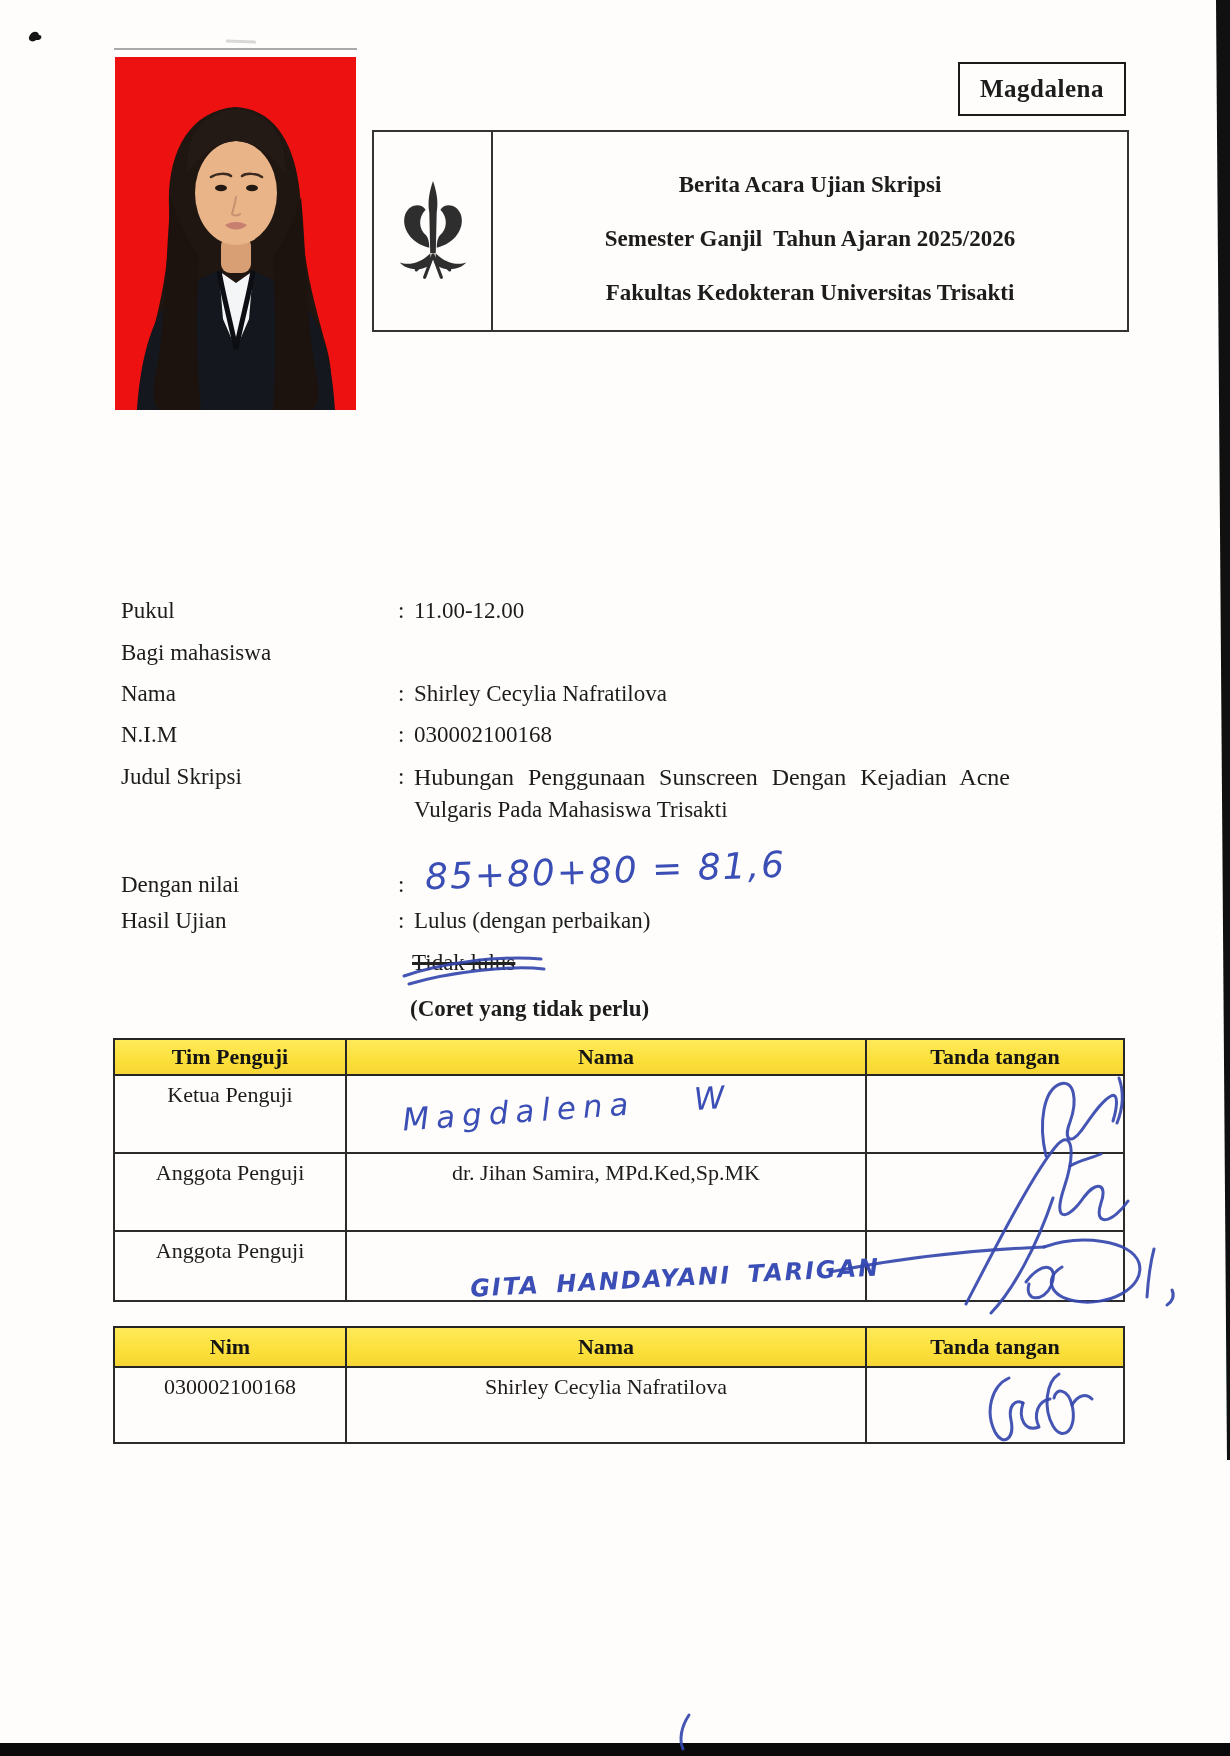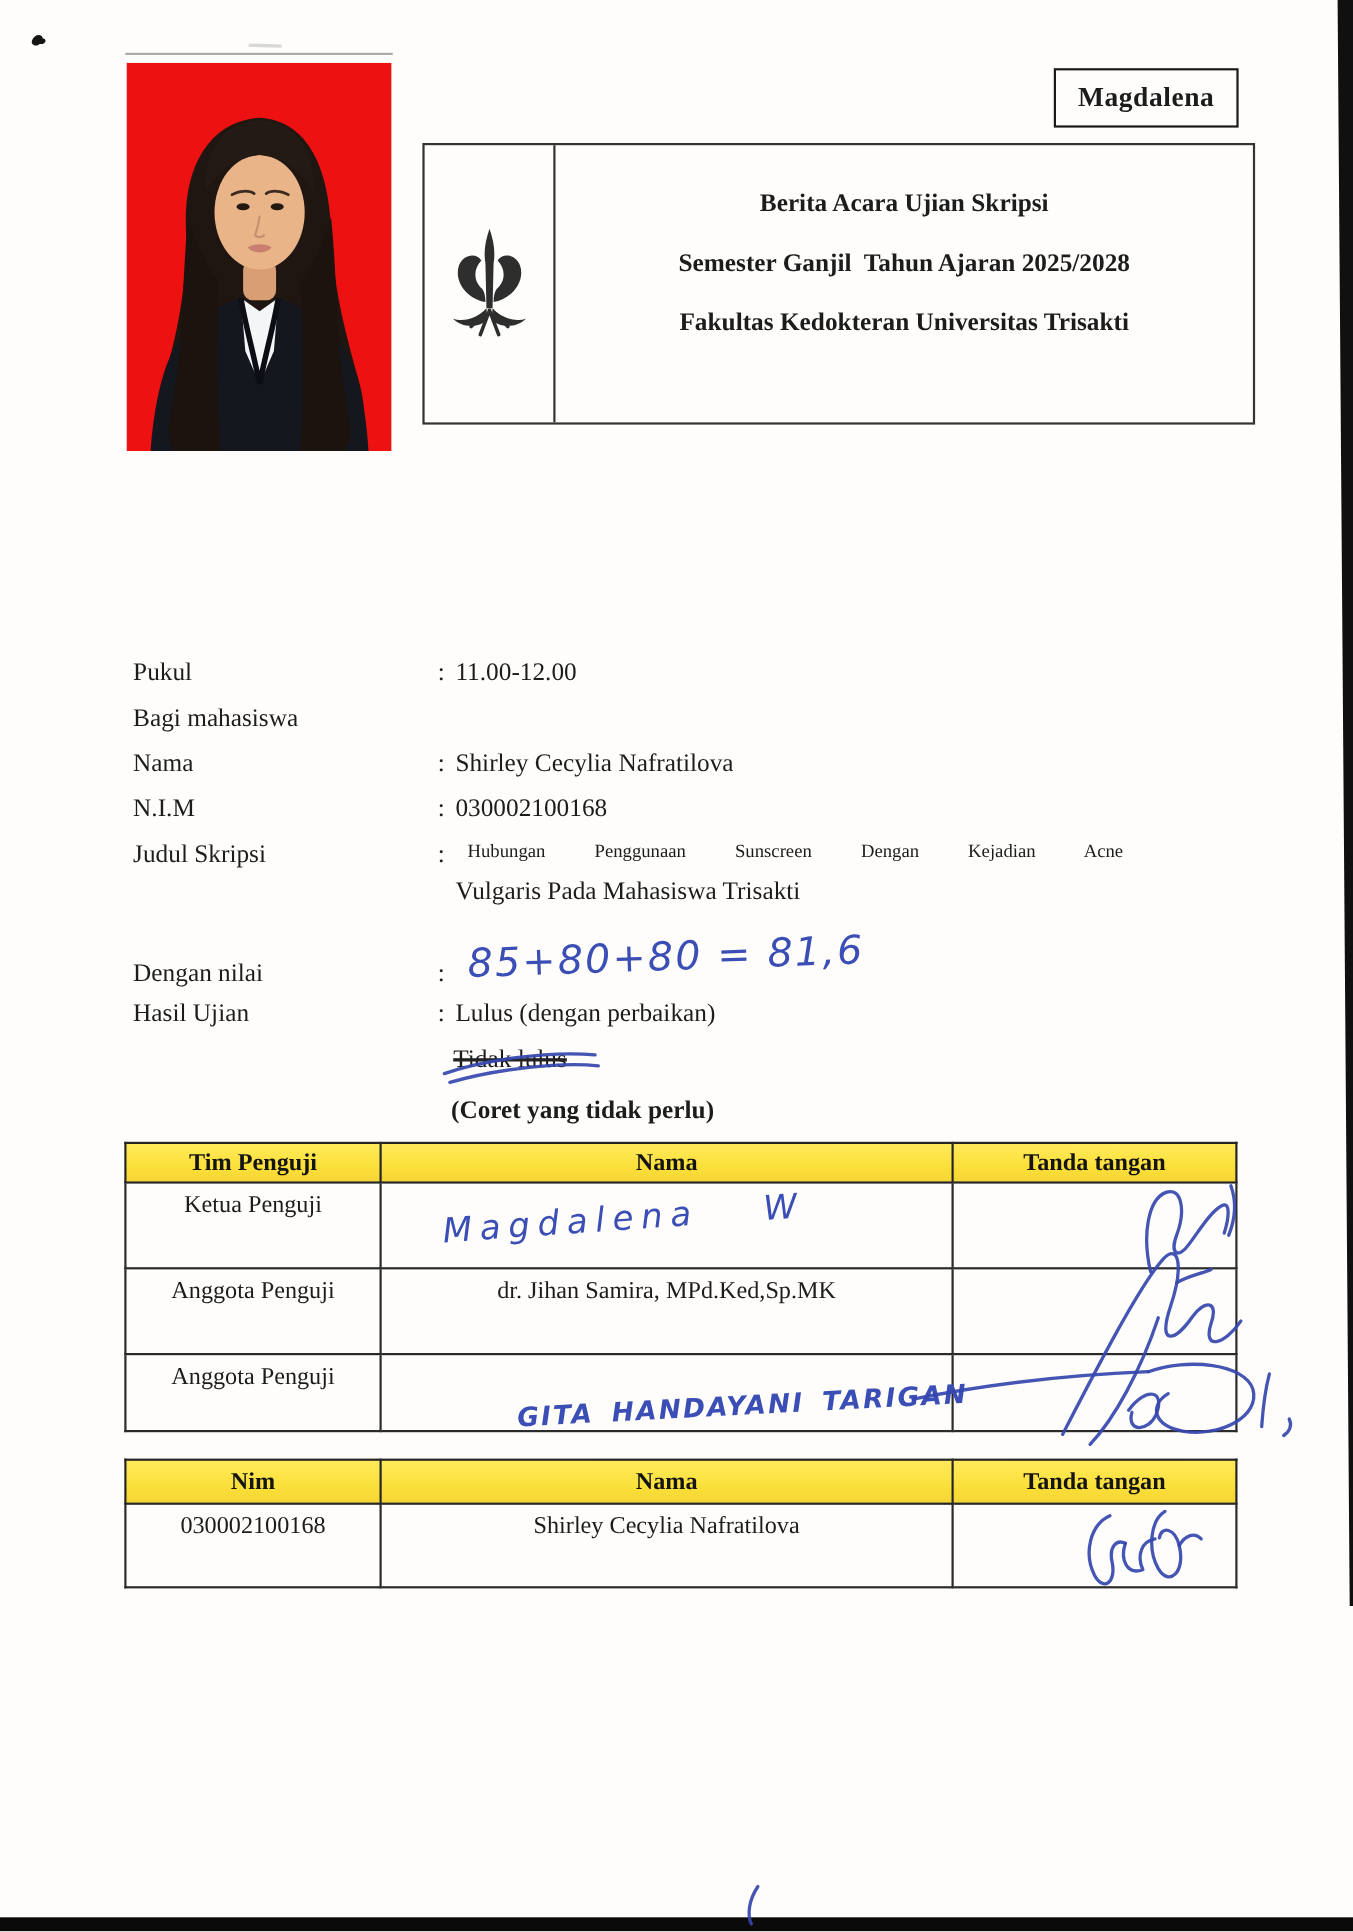--- a/index.html
+++ b/index.html
@@ -15,32 +15,32 @@
   
   .photo{position:absolute;left:115px;top:50px;width:241px;height:360px;background:#ffffff;}
   .photo-topline{position:absolute;left:-1px;top:-2px;width:243px;height:2px;background:#a9a9a9;}
   .photo svg{position:absolute;left:0;top:7px;}
 
   
   .formk{position:absolute;left:958px;top:62px;width:164px;height:50px;border:2.5px solid #1a1a1a;
          display:flex;align-items:center;justify-content:center;font-weight:bold;font-size:25px;letter-spacing:.5px;}
 
   
-  .hdrbox{position:absolute;left:384px;top:130px;width:757px;height:256px;border:2px solid #333;box-sizing:border-box;}
+  .hdrbox{position:absolute;left:372px;top:130px;width:757px;height:202px;border:2px solid #333;box-sizing:border-box;}
   .hdr-logo-cell{position:absolute;left:0;top:0;width:119px;height:100%;border-right:2px solid #333;box-sizing:border-box;
                  display:flex;align-items:center;justify-content:center;}
   .hdr-text{position:absolute;left:119px;top:0;right:0;bottom:0;padding-top:26px;text-align:center;}
   .hdr-line{font-weight:bold;font-size:23px;line-height:54px;white-space:pre-wrap;}
 
   
   .intro{position:absolute;left:121px;top:452px;font-size:23px;}
   .frow{position:absolute;left:121px;font-size:23px;white-space:nowrap;}
   .flabel{display:inline-block;width:277px;}
   .fcolon{display:inline-block;width:16px;}
-  .judul-l1{position:absolute;left:425px;top:764px;width:596px;font-size:17px;text-align:justify;text-align-last:justify;}
+  .judul-l1{position:absolute;left:414px;top:764px;width:596px;font-size:24px;text-align:justify;text-align-last:justify;}
   .judul-l2{position:absolute;left:414px;top:797px;font-size:23px;}
   .crossed{text-decoration:line-through;text-decoration-thickness:2.5px;text-decoration-color:#222;}
   .note-bold{font-weight:bold;}
 
   
   .hand{font-family:"DejaVu Sans",sans-serif;color:#3a4eb5;}
   .hw-grade{position:absolute;left:425px;top:850px;font-size:36px;font-style:italic;letter-spacing:2px;transform:rotate(-2deg);}
   .hw-magdalena{position:absolute;left:402px;top:1090px;font-size:31px;font-style:italic;letter-spacing:7px;word-spacing:42px;transform:rotate(-4deg);}
   .hw-gita{position:absolute;left:470px;top:1264px;font-size:24px;font-style:italic;font-weight:600;letter-spacing:2px;word-spacing:6px;transform:rotate(-3deg);}
 
@@ -105,21 +105,21 @@
           <path d="M36,74 C16,70 5,52 10,38 C14,27 27,25 32,33 C24,41 24,54 33,61 C35,64 36,68 36,74 Z"></path>
           <path d="M44,74 C64,70 75,52 70,38 C66,27 53,25 48,33 C56,41 56,54 47,61 C45,64 44,68 44,74 Z"></path>
           <path d="M37,80 C28,90 14,94 4,90 C13,100 31,99 38,91 Z"></path>
           <path d="M43,80 C52,90 66,94 76,90 C67,100 49,99 42,91 Z"></path>
         </g>
         <path d="M40,82 L31,106 M40,82 L49,106 M34,86 L22,98 M46,86 L58,98" stroke="#2e2e2e" stroke-width="3.5" stroke-linecap="round" fill="none"></path>
       </svg>
     </div>
     <div class="hdr-text">
       <div class="hdr-line">Berita Acara Ujian Skripsi</div>
-      <div class="hdr-line">Semester Ganjil  Tahun Ajaran 2025/2028</div>
+      <div class="hdr-line">Semester Ganjil  Tahun Ajaran 2025/2026</div>
       <div class="hdr-line">Fakultas Kedokteran Universitas Trisakti</div>
     </div>
   </div>
 
 
   <div class="frow" style="top:598px">
     <span class="flabel">Pukul</span><span class="fcolon">:</span><span>11.00-12.00</span>
   </div>
   <div class="frow" style="top:640px">
     <span class="flabel">Bagi mahasiswa</span>

